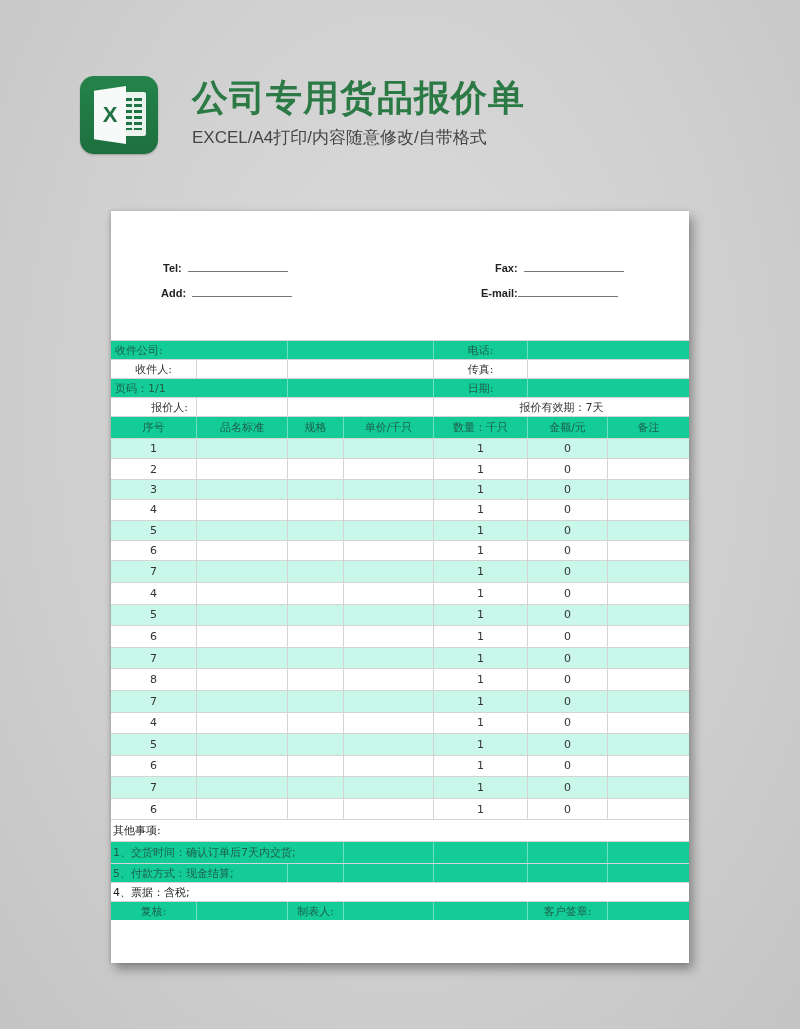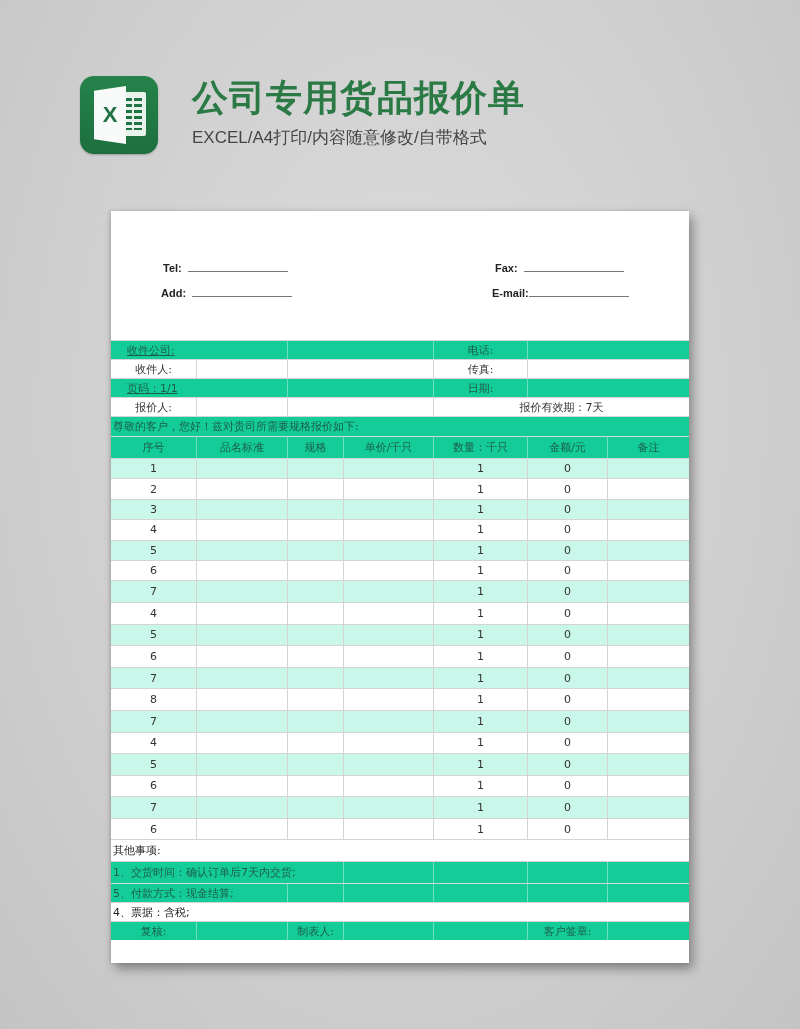--- a/index.html
+++ b/index.html
@@ -46,21 +46,21 @@
 
   .tbl { position:absolute; left:0; top:129px; width:578px; }
   .row { position:relative; width:578px; box-sizing:border-box; border-top:1px solid #d4d4d4; }
   .row .c { position:absolute; top:0; bottom:0; border-left:1px solid #d4d4d4; box-sizing:border-box;
     font-size:11px; color:#333; display:flex; align-items:center; overflow:hidden; white-space:nowrap; }
   .row.green { background:#13cc97; }
   .row.green .c { border-left-color:#6ee0bd; color:#1d5e49; }
   .row.mint { background:#c9f8ea; }
   .row.white { background:#fff; }
   .center { justify-content:center; }
-  .left { justify-content:flex-start; padding-left:16px;text-decoration:underline; }
+  .left { justify-content:flex-start; padding-left:4px; }
   .span-text { position:absolute; left:2px; top:0; bottom:0; display:flex; align-items:center; font-size:11px; color:#1d1d1d; white-space:nowrap; z-index:2; }
   .row.green .span-text { color:#1d5e49; }
 </style>
 </head>
 <body>
 
 <div class="hero">
   <div class="xl-icon">
     <div class="xl-sheet">
         <div class="grid"></div>
@@ -71,21 +71,21 @@
   </div>
   <div class="hero-title">公司专用货品报价单</div>
   <div class="hero-sub">EXCEL/A4打印/内容随意修改/自带格式</div>
 </div>
 
 <div class="sheet">
 
   <div class="contact" style="left:52px; top:50px;"><span>Tel:</span><span class="line" style="width:100px"></span></div>
   <div class="contact" style="left:384px; top:50px;"><span>Fax:</span><span class="line" style="width:100px"></span></div>
   <div class="contact" style="left:50px; top:75px;"><span>Add:</span><span class="line" style="width:100px"></span></div>
-  <div class="contact" style="left:381px; top:75px;"><span>E-mail:</span><span class="line" style="width:100px; margin-left:0"></span></div>
+  <div class="contact" style="left:370px; top:75px;"><span>E-mail:</span><span class="line" style="width:100px; margin-left:0"></span></div>
 
 
   <div class="tbl">
 
     <div class="row green" style="height:19px">
       <div class="c left" style="left:0;width:176px;border-left:none">收件公司:</div>
       <div class="c" style="left:176px;width:146px"></div>
       <div class="c center" style="left:322px;width:94px">电话:</div>
       <div class="c" style="left:416px;width:162px"></div>
     </div>
@@ -96,27 +96,24 @@
       <div class="c center" style="left:322px;width:94px">传真:</div>
       <div class="c" style="left:416px;width:162px"></div>
     </div>
     <div class="row green" style="height:19px">
       <div class="c left" style="left:0;width:176px;border-left:none">页码：1/1</div>
       <div class="c" style="left:176px;width:146px"></div>
       <div class="c center" style="left:322px;width:94px">日期:</div>
       <div class="c" style="left:416px;width:162px"></div>
     </div>
     <div class="row white" style="height:19px">
-      <div class="c center" style="left:0;width:85px;border-left:none">报价人:</div>
+      <div class="c center" style="left:16px;width:85px;border-left:none">报价人:</div>
       <div class="c" style="left:85px;width:91px"></div>
       <div class="c" style="left:176px;width:146px"></div>
       <div class="c center" style="left:322px;width:256px">报价有效期：7天</div>
-    </div>
-    <div class="row green" style="height:20px">
-      <div class="span-text">尊敬的客户，您好！兹对贵司所需要规格报价如下:</div>
     </div>
 
     <div class="row green" style="height:22px">
       <div class="c center" style="left:0;width:85px;border-left:none">序号</div>
       <div class="c center" style="left:85px;width:91px">品名标准</div>
       <div class="c center" style="left:176px;width:56px">规格</div>
       <div class="c center" style="left:232px;width:90px">单价/千只</div>
       <div class="c center" style="left:322px;width:94px">数量：千只</div>
       <div class="c center" style="left:416px;width:80px">金额/元</div>
       <div class="c center" style="left:496px;width:82px">备注</div>

